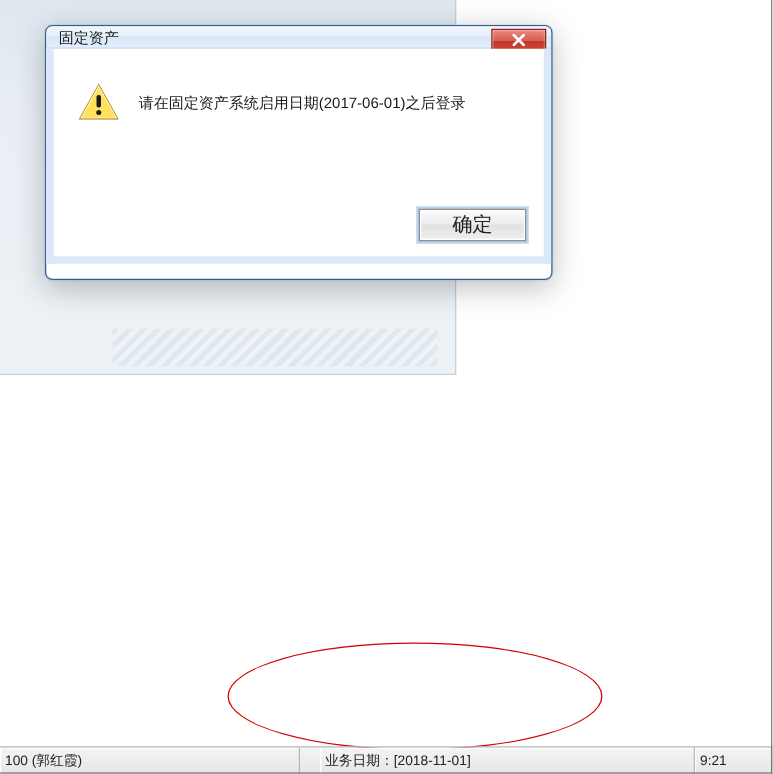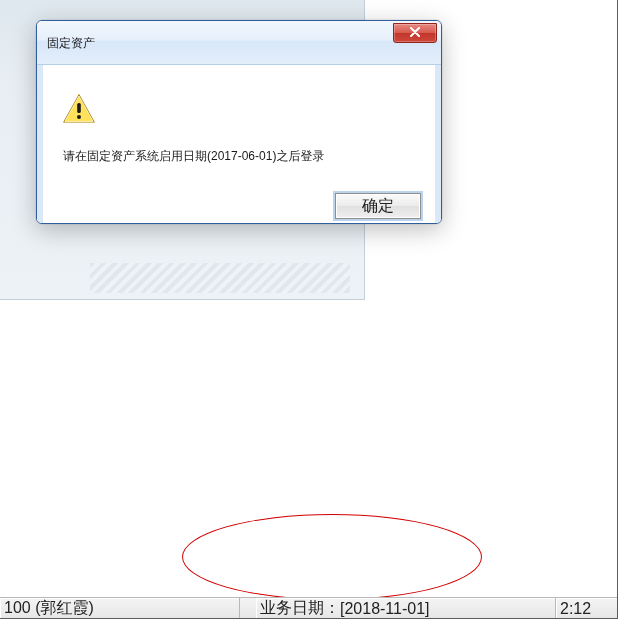--- a/index.html
+++ b/index.html
@@ -46,21 +46,21 @@
       width: 406px;
       height: 204px;
       border: 1px solid #2e5e9e;
       border-radius: 6px;
       box-shadow: 0 0 0 1px rgba(0,0,0,.05), 0 6px 24px rgba(0,0,0,.25);
       background: #fff;
       overflow: hidden;
     }
 
     .titlebar {
-      height: 44px;
+      height: 18px;
       background: linear-gradient(180deg, #f2f7fd 0%, #e6effb 45%, #d7e7f9 46%, #e3eefb 100%);
       border-bottom: 1px solid #b6cfe9;
       display: flex;
       align-items: center;
       padding: 0 4px 0 10px;
       position: relative;
     }
     .titlebar .title {
       color: #1a1a1a;
       font-size: 12px;
@@ -88,21 +88,20 @@
       background: #fff;
       border: 6px solid #dbe8f7;
       border-top: none;
       position: relative;
     }
     .content-area {
       padding: 28px 20px 10px 20px;
       display: flex;
       align-items: flex-start;
       gap: 16px;
-      flex-direction: column;
     }
     .warn-icon {
       width: 32px;
       height: 30px;
       flex: 0 0 32px;
       display: flex;
       align-items: center;
       justify-content: center;
     }
     .warn-icon svg { width: 32px; height: 30px; }
@@ -147,21 +146,21 @@
     
     .statusbar {
       position: absolute;
       left: 0;
       bottom: 0;
       width: 618px;
       height: 22px;
       display: flex;
       background: linear-gradient(180deg, #f4f4f4 0%, #e6e6e6 100%);
       border-top: 1px solid #b8b8b8;
-      font-size: 16px;
+      font-size: 11px;
       color: #222;
       font-family: "SimSun", "Microsoft YaHei", sans-serif;
     }
     .statusbar .cell {
       border-right: 1px solid #b8b8b8;
       display: flex;
       align-items: center;
       padding-left: 4px;
       height: 100%;
       white-space: nowrap;
@@ -221,18 +220,18 @@
 
 <div class="statusbar">
   <div class="cell user">
     <span>100 (郭红霞)</span>
   </div>
   <div class="cell date">
     <span>业务日期：</span>
     <span>[2018-11-01]</span>
   </div>
   <div class="cell time">
-    <span>2:12</span>
+    <span>9:21</span>
   </div>
 </div>
 
 <div class="outer-right"></div>
 <div class="outer-bottom"></div>
 
 </body></html>

